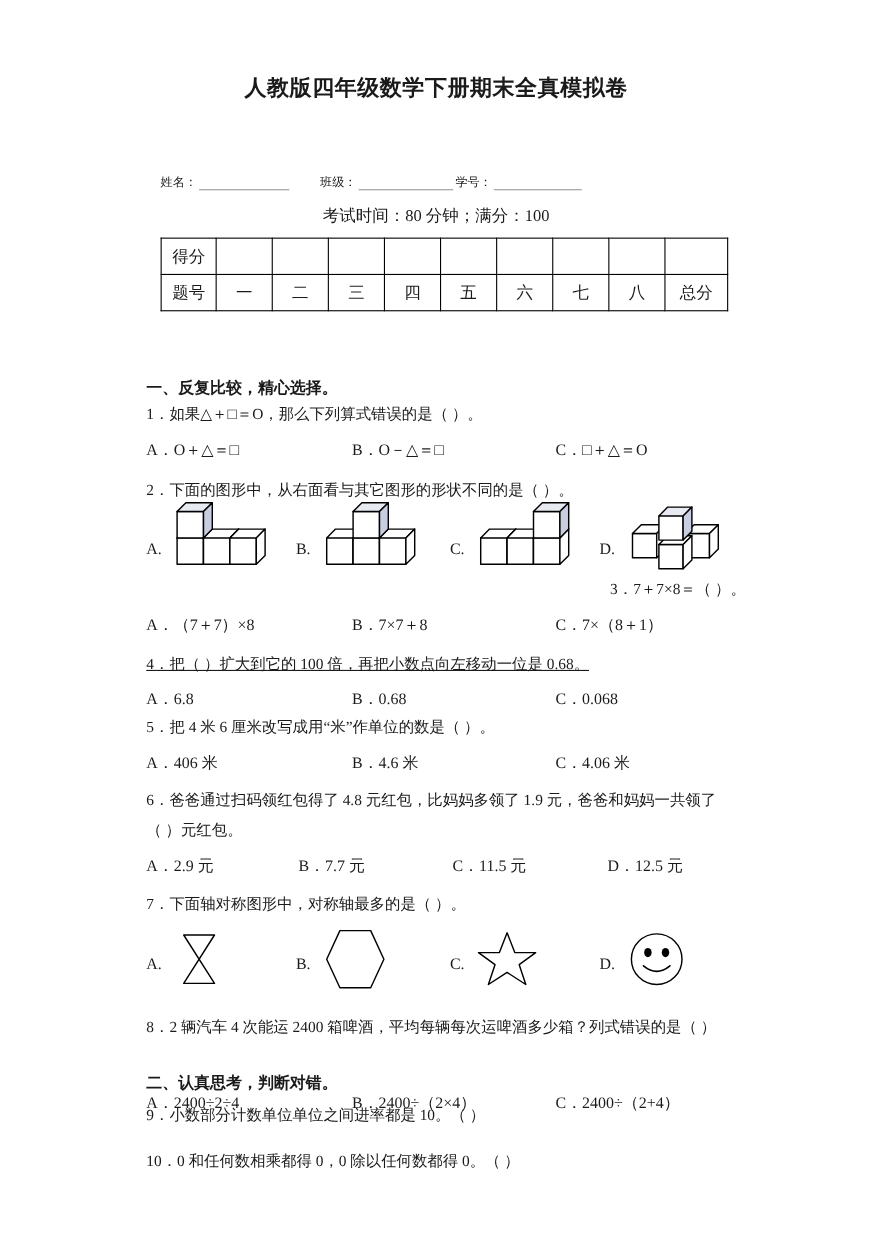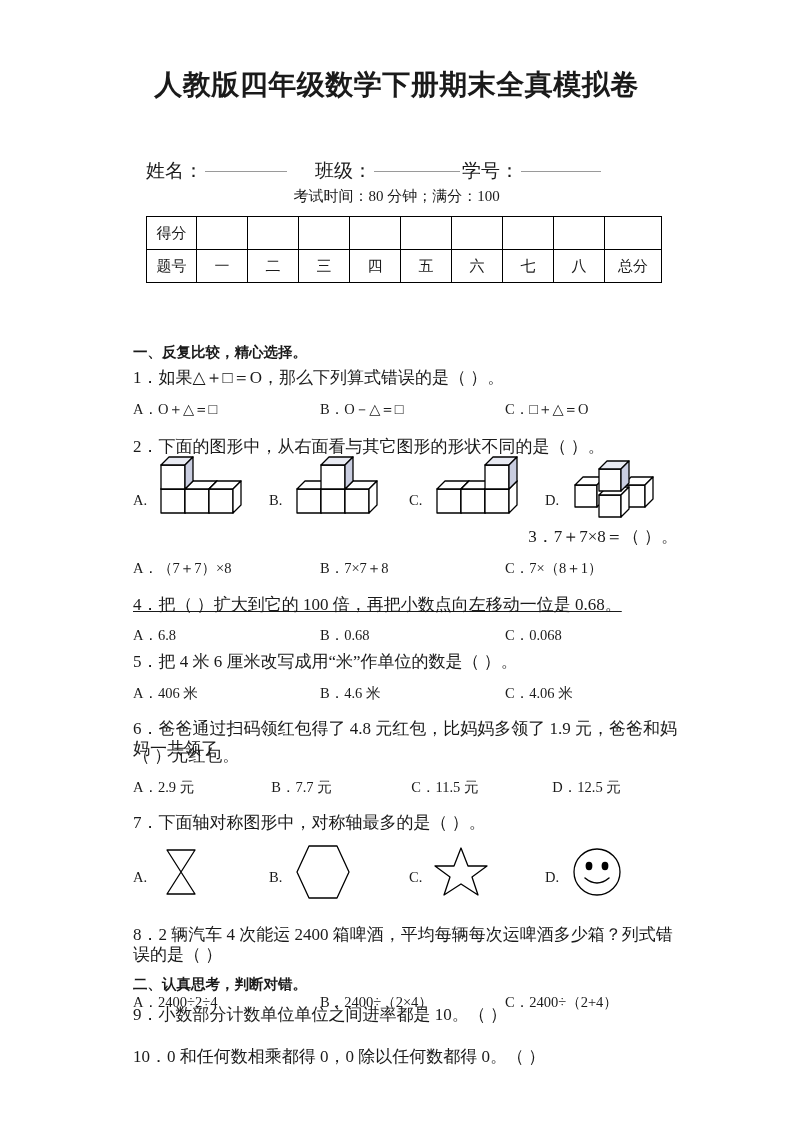--- a/index.html
+++ b/index.html
@@ -11,27 +11,27 @@
     position:relative;
     overflow:hidden;
   }
   .page { position:absolute; left:0; top:0; width:793px; height:1122px; }
 
   
   .doc-title{
     position:absolute; left:0; top:66px; width:793px;
     text-align:center;
     font-family:"Liberation Sans","DejaVu Sans",sans-serif;
-    font-weight:bold; font-size:28px; letter-spacing:.5px;
+    font-weight:bold; font-size:20px; letter-spacing:.5px;
   }
 
   
   .ident{
     position:absolute; left:146px; top:158px; width:505px;
-    font-size:19px; display:flex; align-items:flex-start;
+    font-size:11px; display:flex; align-items:center;
   }
   .ident .lbl{ white-space:nowrap; }
   .ident .rule{
     display:inline-block; border-bottom:1px solid #9a9a9a;
     height:13px; margin:0 2px;
   }
   .rule-name{ width:82px; }
   .rule-class{ width:86px; }
   .rule-id{ width:80px; }
   .ident .gap1{ display:inline-block; width:26px; }
@@ -62,21 +62,21 @@
   .score-table td.tot{ width:56px; }
 
   
   .sec-head{
     position:absolute; left:133px;
     font-family:"Liberation Sans","DejaVu Sans",sans-serif;
     font-weight:bold; font-size:14.5px;
   }
   .q{
     position:absolute; left:133px; width:545px;
-    font-size:17px; line-height:20px;
+    font-size:14px; line-height:20px;
   }
 
   
   .opts{
     position:absolute; left:133px; width:545px;
     font-size:14.5px;
     display:flex;
   }
   .opts.c3 > span{ display:block; }
   .opts.c3 > span:nth-child(1){ width:187px; }

